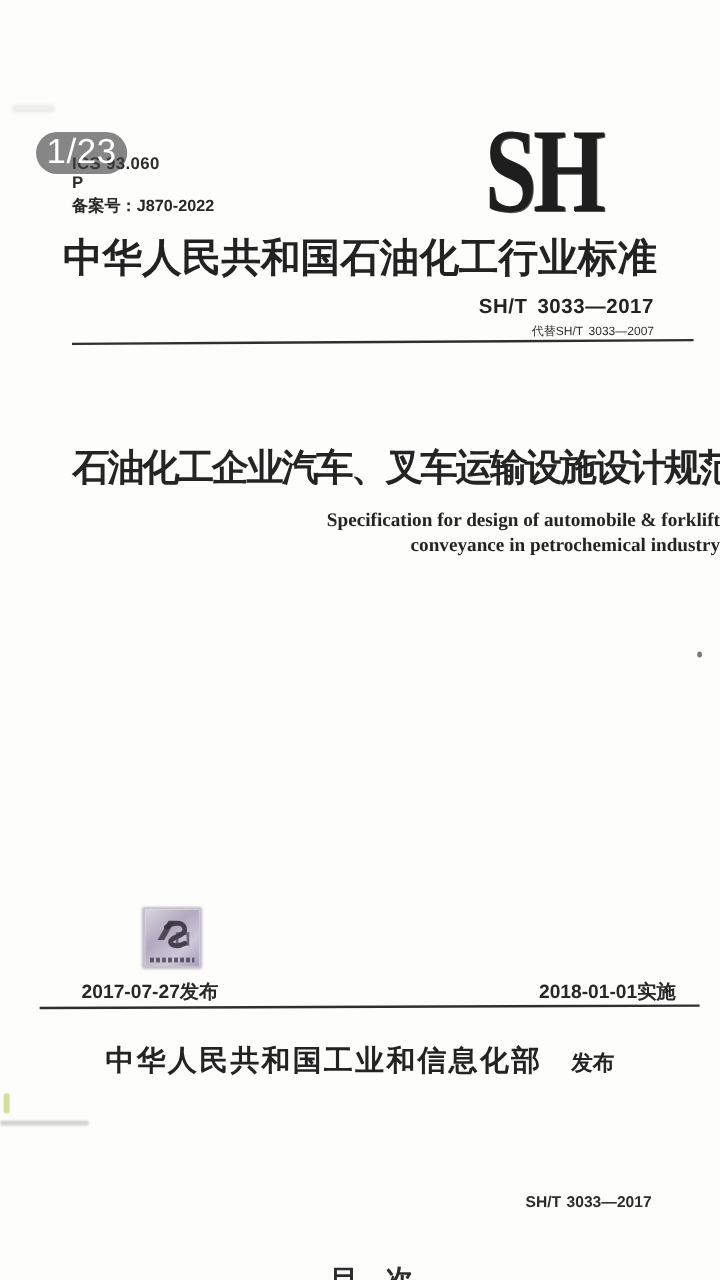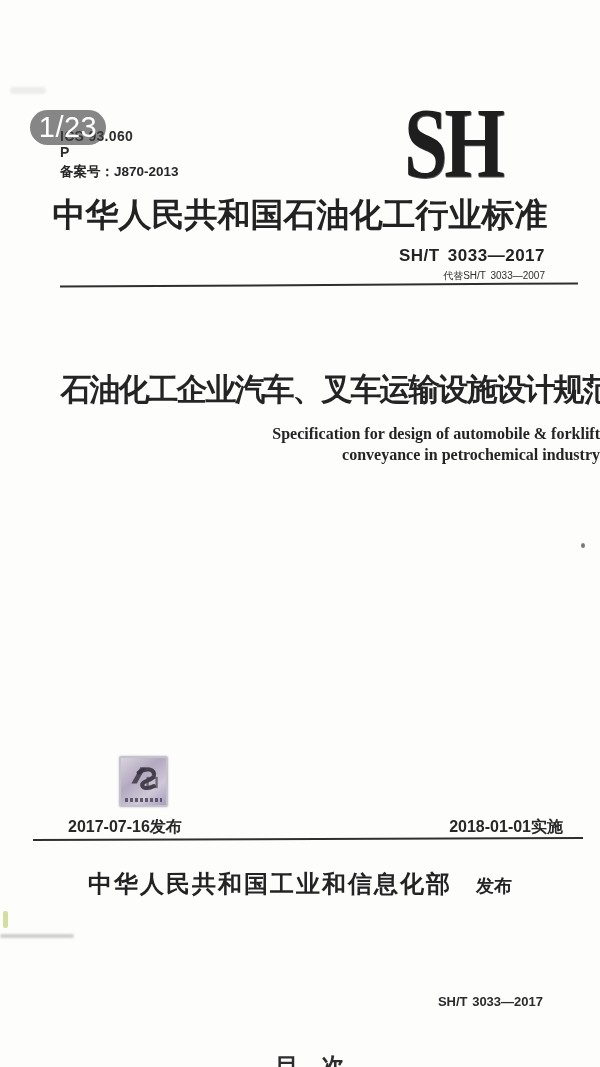--- a/index.html
+++ b/index.html
@@ -113,21 +113,21 @@
 <div id="viewport">
 
   <div class="smudge-top"></div>
   <div class="green-speck"></div>
   <div class="page-edge-smudge"></div>
   <div class="dark-speck"></div>
 
   <div class="meta-block">
     <div class="ics-line">ICS 93.060</div>
     <div class="class-line">P</div>
-    <div class="record-line">备案号：J870-2013</div>
+    <div class="record-line">备案号：J870-2022</div>
   </div>
 
   <div class="page-badge">
     <span>1/23</span>
   </div>
 
   <div class="sh-logo">SH</div>
 
   <div class="heading-cn">中华人民共和国石油化工行业标准</div>
 
@@ -147,21 +147,21 @@
   <div class="stamp">
     <svg class="stamp-glyph" viewBox="0 0 40 40" xmlns="http://www.w3.org/2000/svg">
       <path d="M6 26 L16 8 L22 8 L12 26 Z" fill="#3d3744" opacity="0.85"></path>
       <path d="M14 14 C22 8, 32 10, 31 17 C30 23, 20 22, 18 27 C17 31, 24 33, 31 29" fill="none" stroke="#39333f" stroke-width="4.5" stroke-linecap="round" opacity="0.9"></path>
       <rect x="24" y="20" width="10" height="10" fill="none" stroke="#453f4c" stroke-width="2.5" opacity="0.7"></rect>
     </svg>
     <div class="stamp-text-row"></div>
   </div>
 
   <div class="dates-row">
-    <span class="issue-date">2017-07-16发布</span>
+    <span class="issue-date">2017-07-27发布</span>
     <span class="impl-date">2018-01-01实施</span>
   </div>
 
   <div class="rule rule-dates"></div>
 
   <div class="publisher-row">
     <span class="publisher-name">中华人民共和国工业和信息化部</span>
     <span class="publisher-label">发布</span>
   </div>
 

